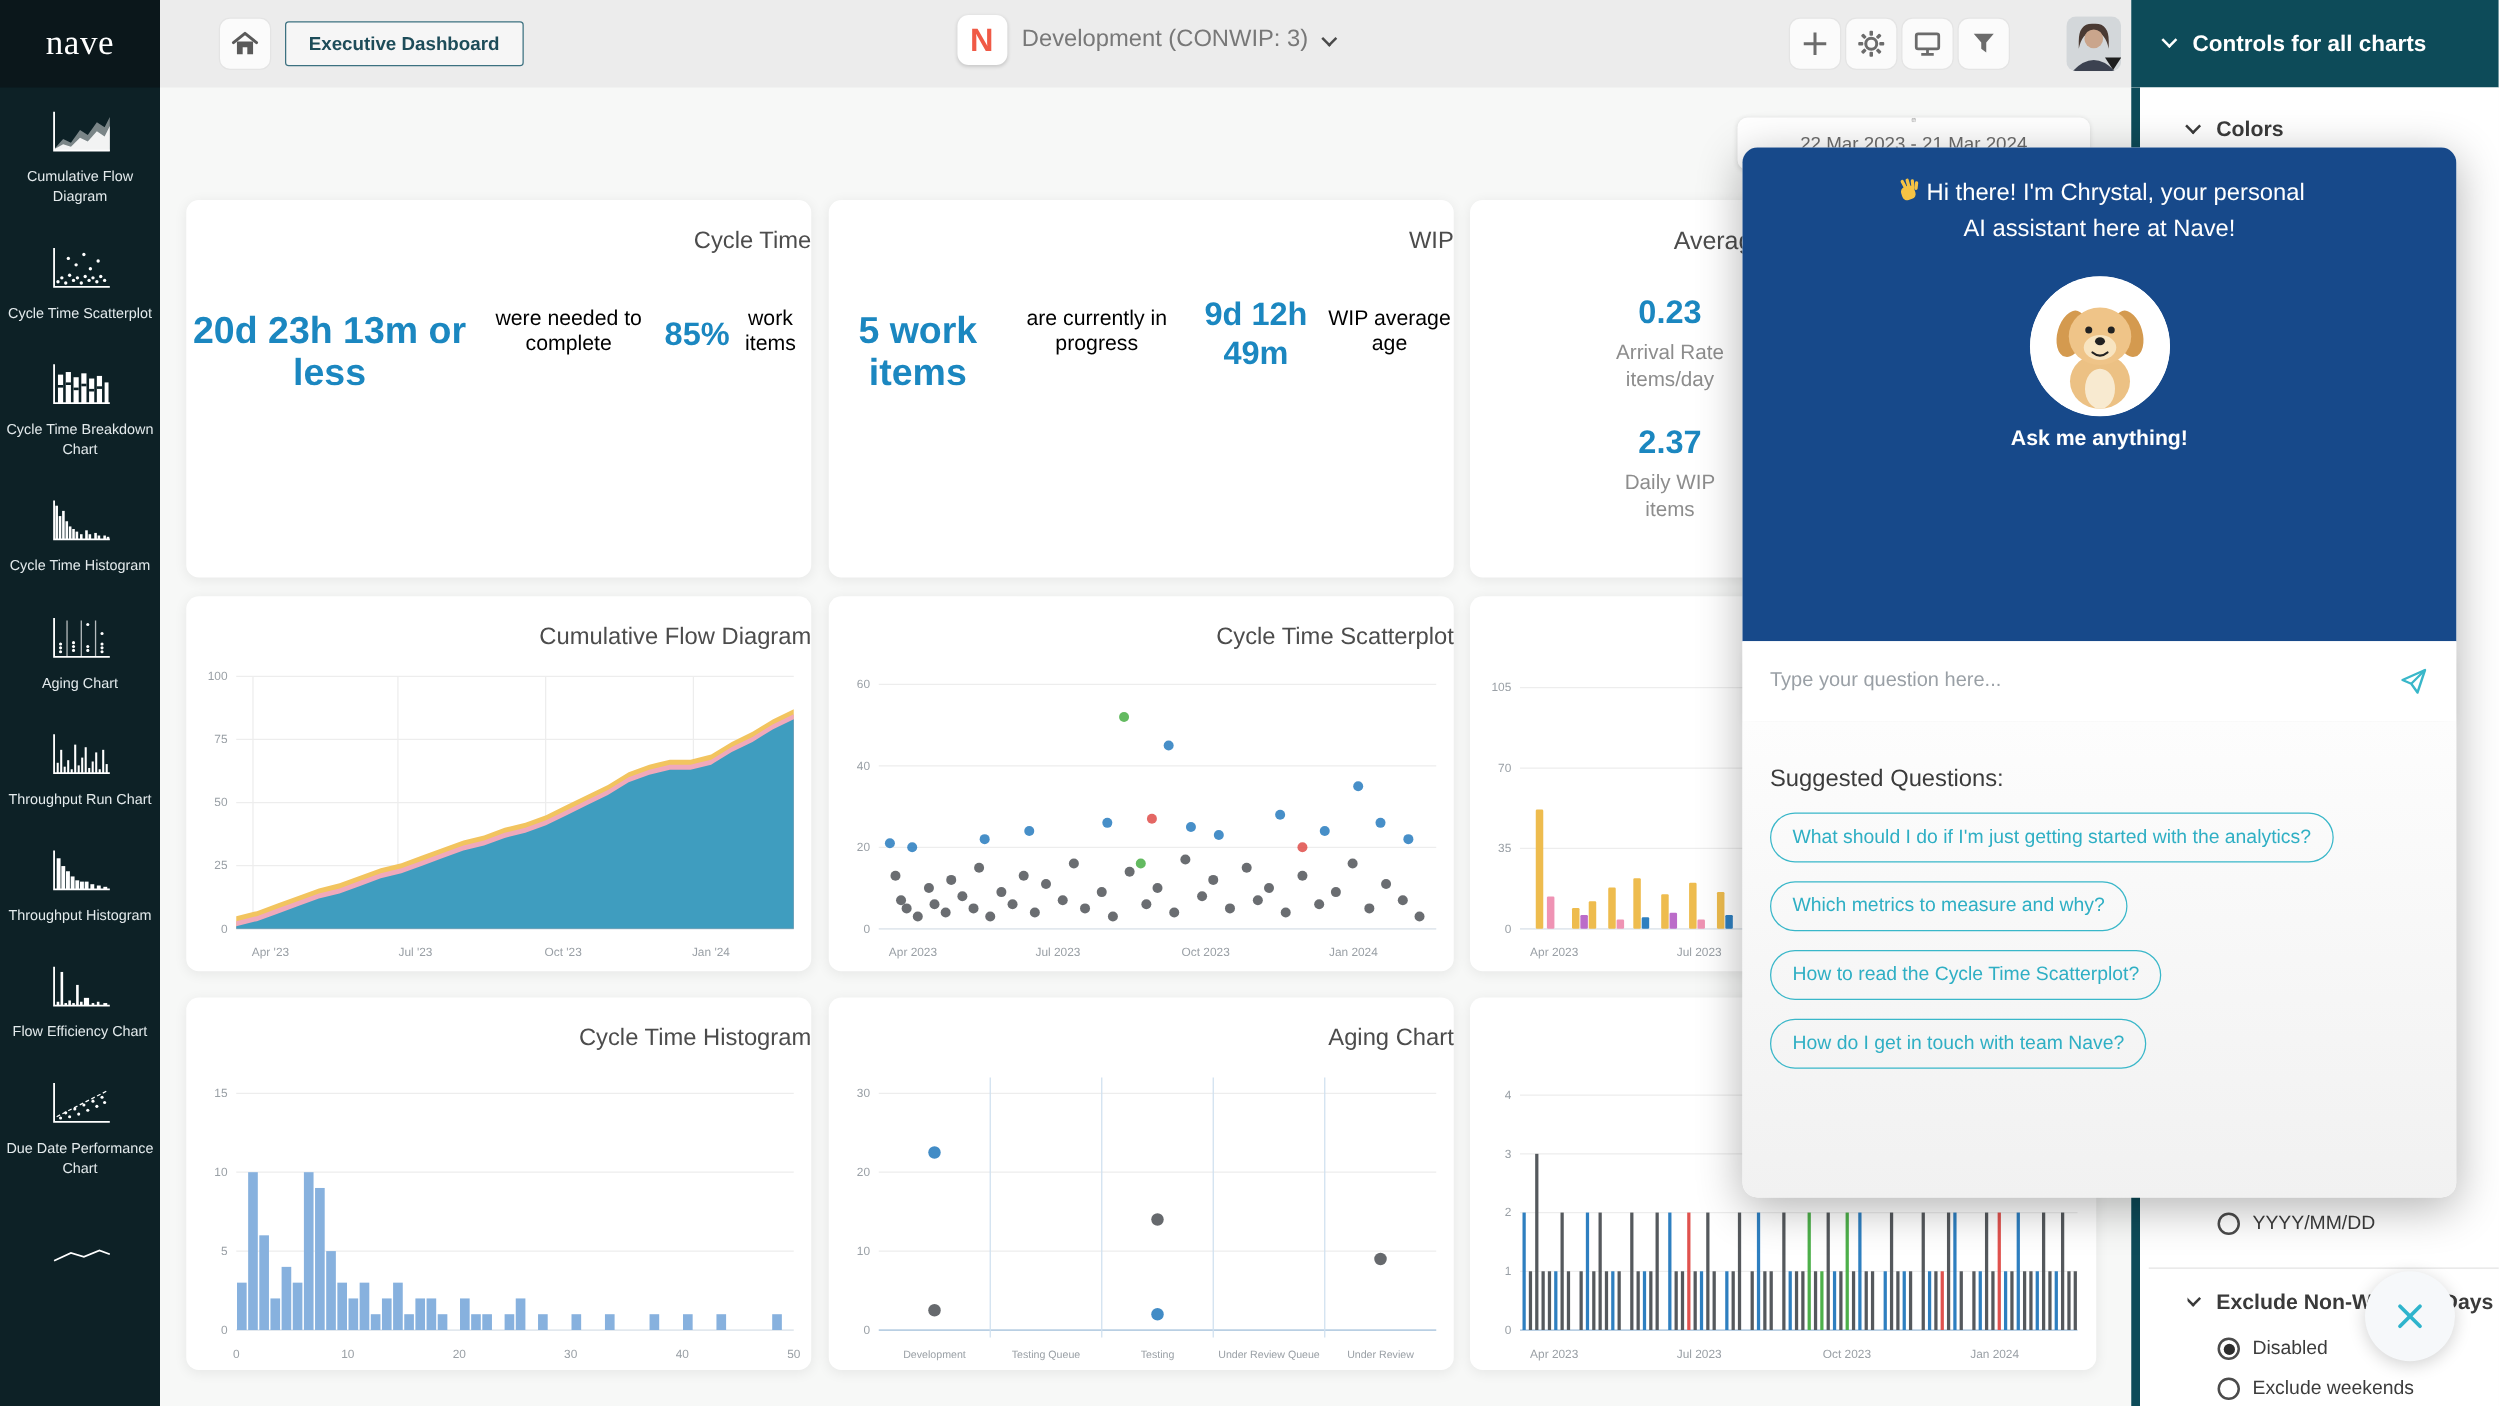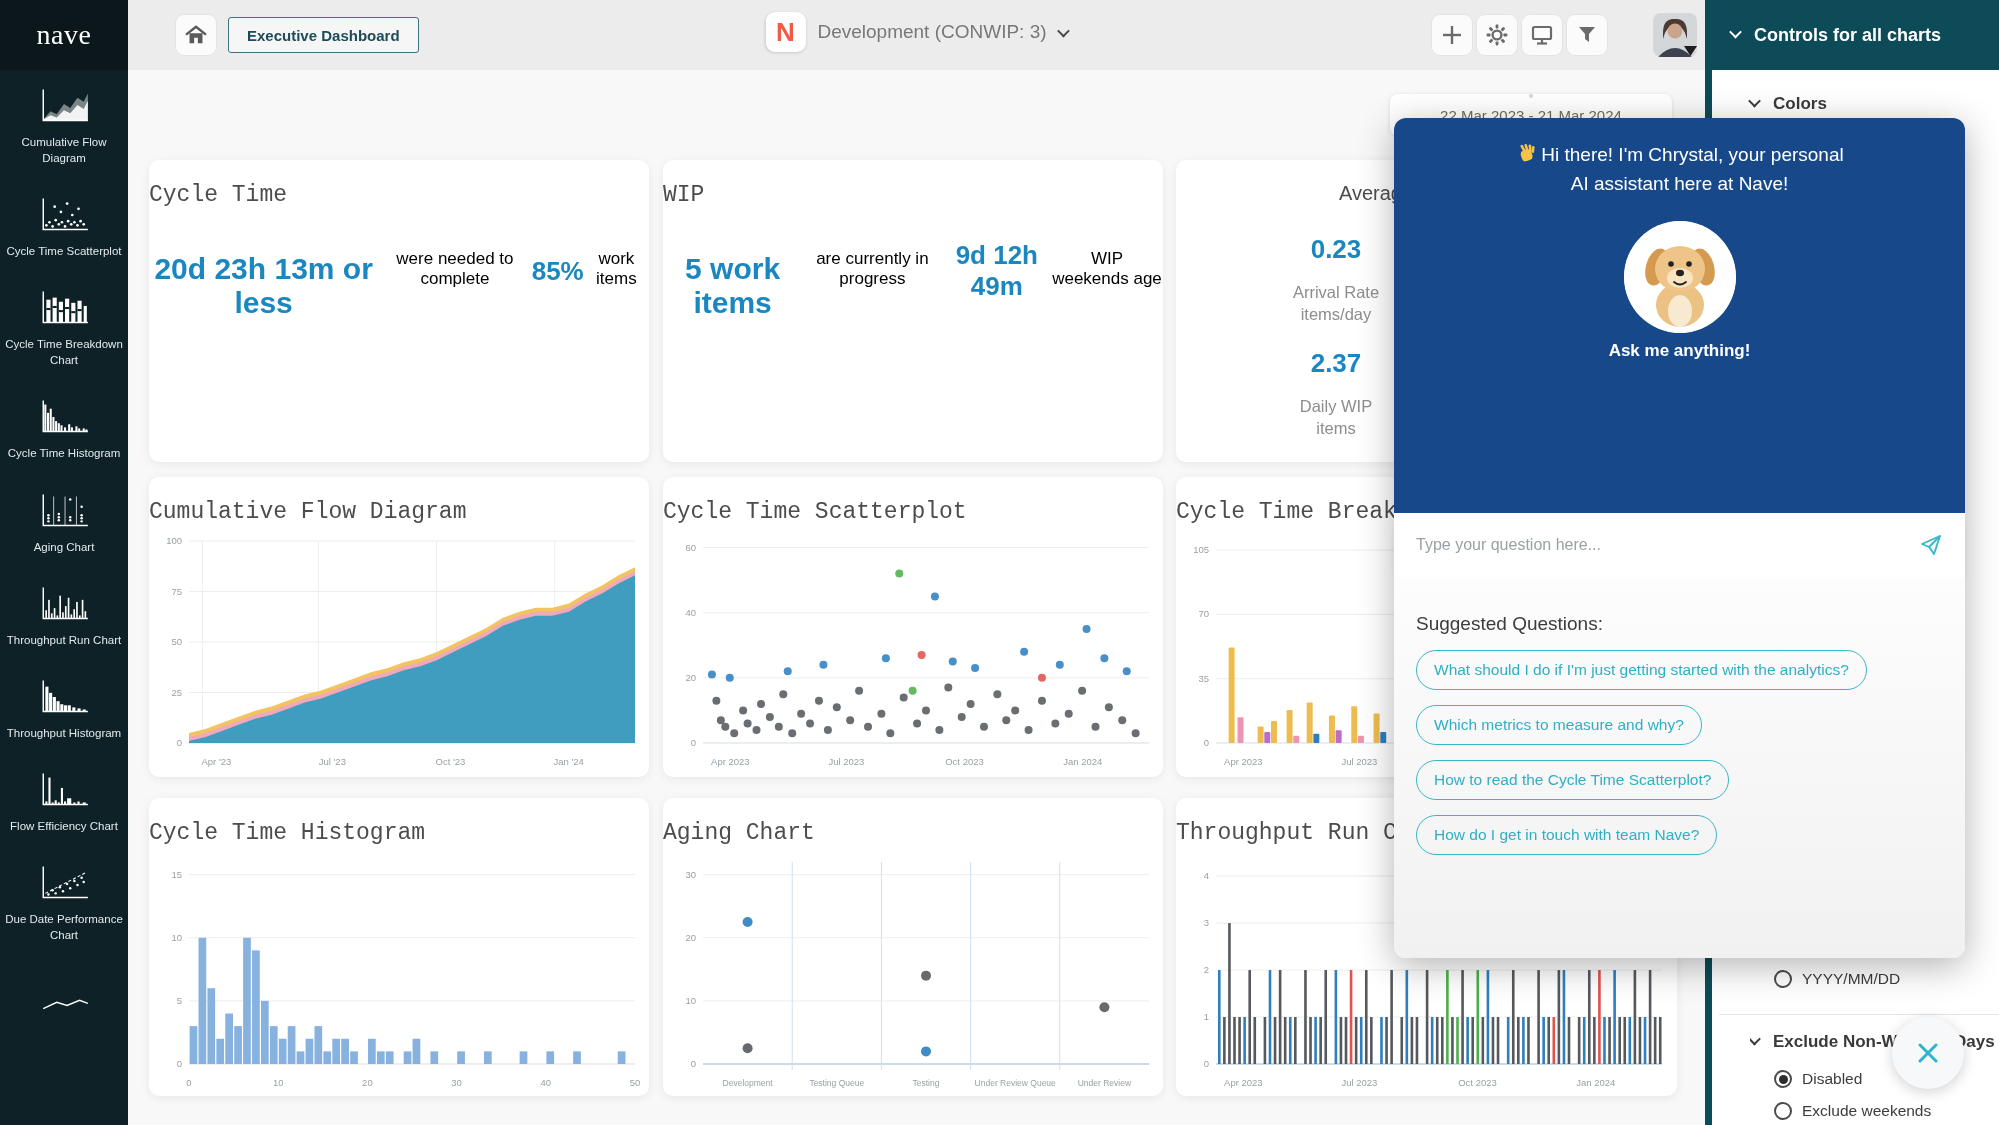--- a/index.html
+++ b/index.html
@@ -29,29 +29,29 @@
   .chev { display:inline-block; width:9px; height:9px; border-right:2.2px solid currentColor; border-bottom:2.2px solid currentColor;
           transform:rotate(45deg) translate(-1px,-1px); }
   #avatar-btn { position:absolute; width:44px; height:44px; top:13px; right:8px; border-radius:8px; overflow:hidden; cursor:pointer; }
 
   
   #main { left:128px; top:70px; width:1577px; height:1055px; background:#f7f8f7; z-index:1; }
   #datepicker { position:absolute; left:1262px; top:24px; width:282px; height:42px; background:#fff; border-radius:8px;
                 box-shadow:0 1px 4px rgba(0,0,0,.12); display:flex; align-items:center; padding:0 12px; gap:9px;
                 color:#6d6d6d; font-size:15px; cursor:pointer;flex-direction:column; }
   .card { position:absolute; background:#fff; border-radius:10px; box-shadow:0 2px 10px rgba(0,0,0,.07); }
-  .card-title { text-align:left; padding-top:22px; font-size:23px; color:#4c4c4c;font-family:Liberation Mono, monospace; }
+  .card-title { text-align:right; padding-top:22px; font-size:19px; color:#4c4c4c; }
   .stat-body { display:flex; flex-direction:row; align-items:center; text-align:center; }
   .big-val { color:#1b87c0; font-weight:bold; font-size:30px; margin-top:44px; }
   .sub { color:#000000; font-size:17px; margin-top:10px; }
   .big-val2 { color:#1b87c0; font-weight:bold; font-size:26px; margin-top:14px; }
   .avg-col { position:absolute; left:0; top:60px; width:400px; display:flex; flex-direction:column; align-items:center; text-align:center; }
   .avg-col { width:320px; }
   .avg-val { color:#1b87c0; font-weight:bold; font-size:26px; margin-top:14px; }
-  .avg-sub { color:#8d8d8d; font-size:16.5px; line-height:1.35; margin-top:16px; white-space:pre-line; }
+  .avg-sub { color:#8d8d8d; font-size:16.5px; line-height:1.35; margin-top:6px; white-space:pre-line; }
   .avg-title { position:absolute; left:0; top:22px; width:400px; text-align:center; font-size:20px; color:#4c4c4c; }
   .chart-svg { position:absolute; left:0; top:48px; }
 
   
   #rpanel { left:1705px; top:0; width:294px; height:1125px; background:#fff; z-index:4; }
   #rpanel-head { height:70px; background:#0d4b59; color:#fff; display:flex; align-items:center; gap:14px;
                  padding-left:26px; font-size:18px; font-weight:bold; cursor:pointer; }
   #rpanel-body { position:absolute; top:70px; left:0; width:294px; height:1055px; background:#fff; border-left:7px solid #0d4b59; }
   .sect-head { display:flex; align-items:center; gap:14px; color:#3a3a3a; font-size:17px; font-weight:bold; cursor:pointer; }
   .radio-row { display:flex; align-items:center; gap:10px; color:#3c3c3c; font-size:15.5px; cursor:pointer; }
@@ -380,21 +380,21 @@
         <div class="sub">work items</div>
       </div>
     </div>
 
     <div class="card" style="left:535px;top:90px;width:500px;height:302px">
       <div class="card-title">WIP</div>
       <div class="stat-body">
         <div class="big-val">5 work items</div>
         <div class="sub">are currently in progress</div>
         <div class="big-val2">9d 12h 49m</div>
-        <div class="sub">WIP weekends age</div>
+        <div class="sub">WIP average age</div>
       </div>
     </div>
 
     <div class="card" style="left:1048px;top:90px;width:501px;height:302px">
       <div class="avg-title" style="width:400px">Average</div>
       <div class="avg-col">
         <div class="avg-val">0.23</div>
         <div class="avg-sub">Arrival Rate
 items/day</div>
         <div class="avg-val" style="margin-top:22px">2.37</div>

